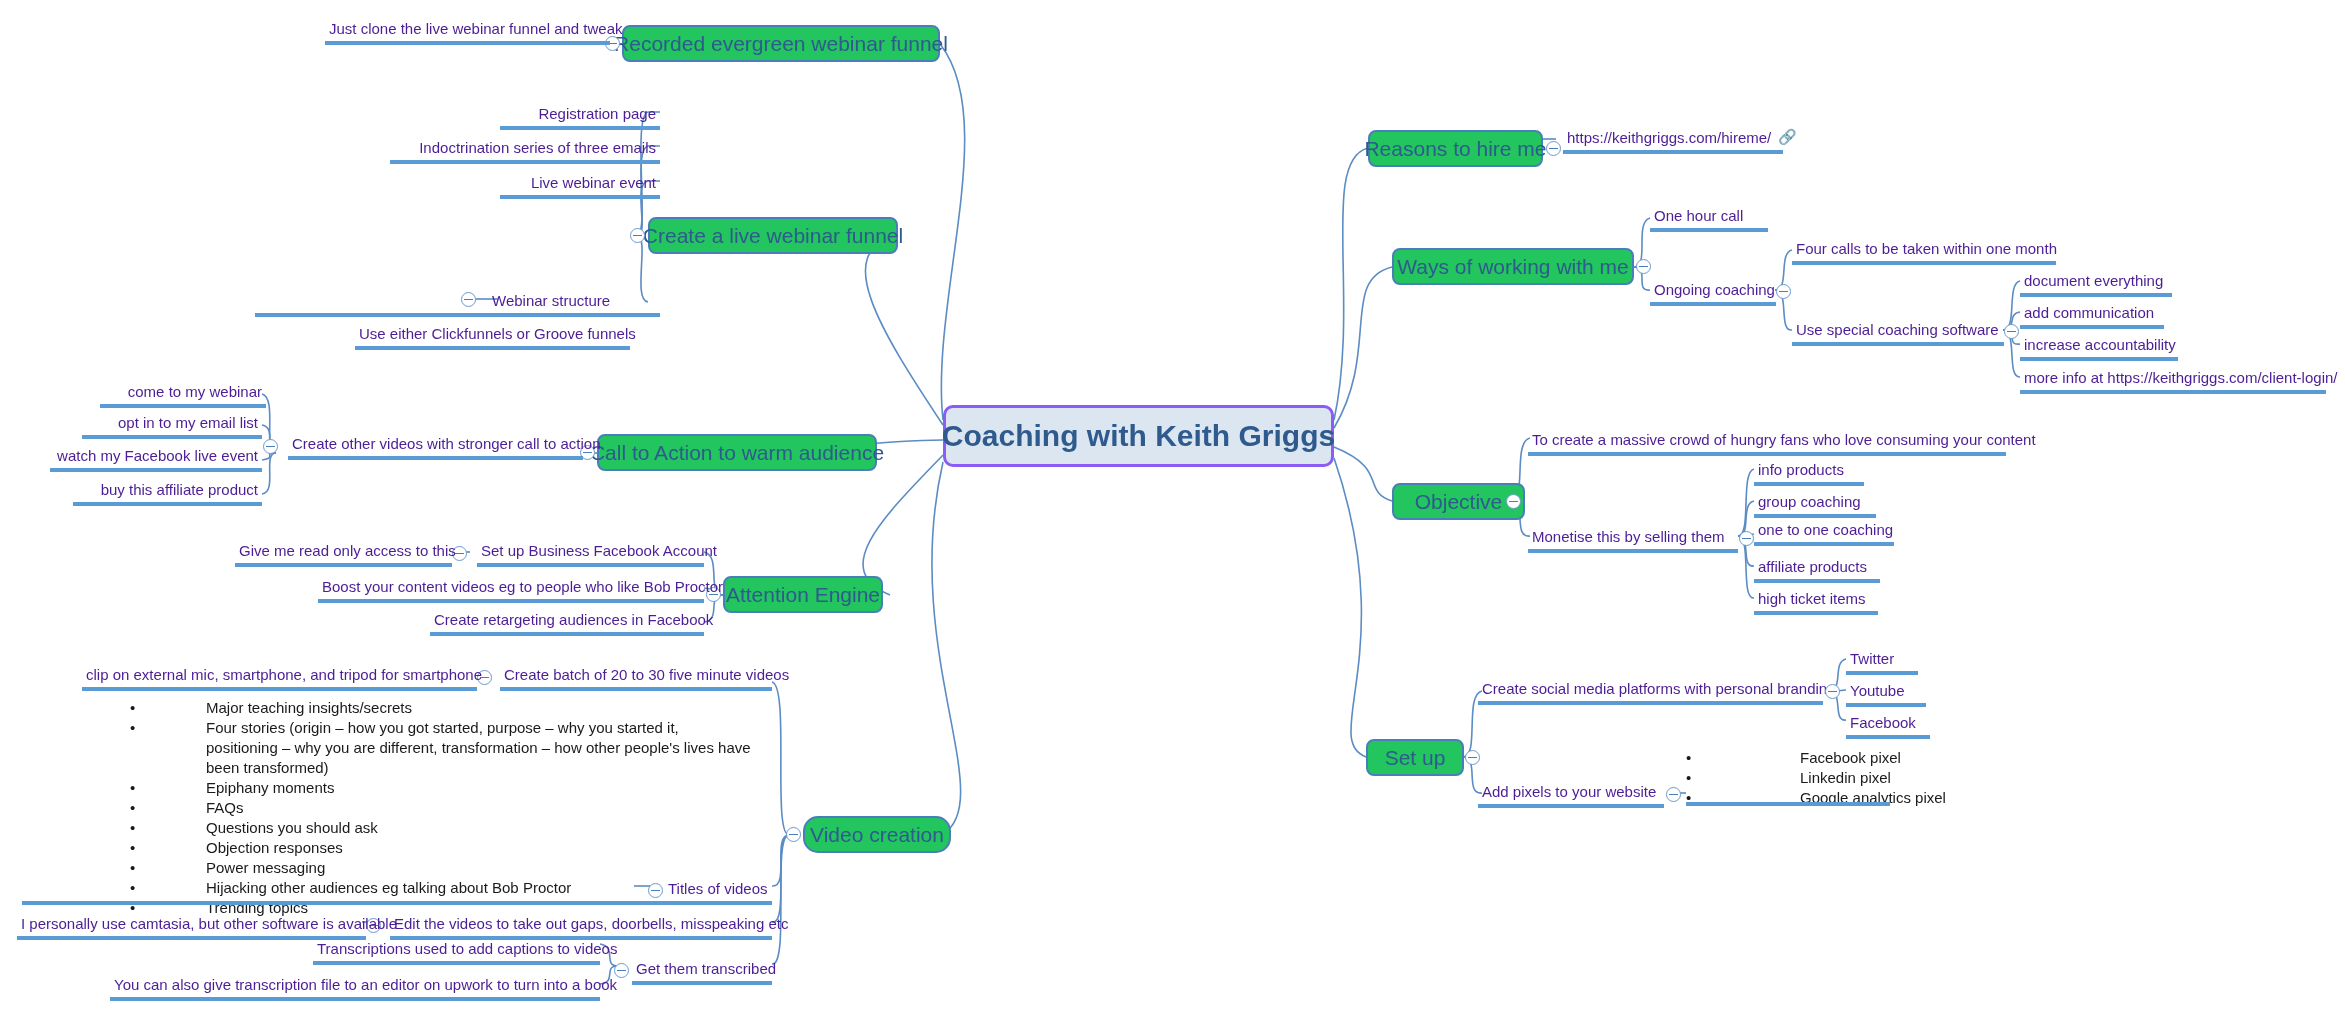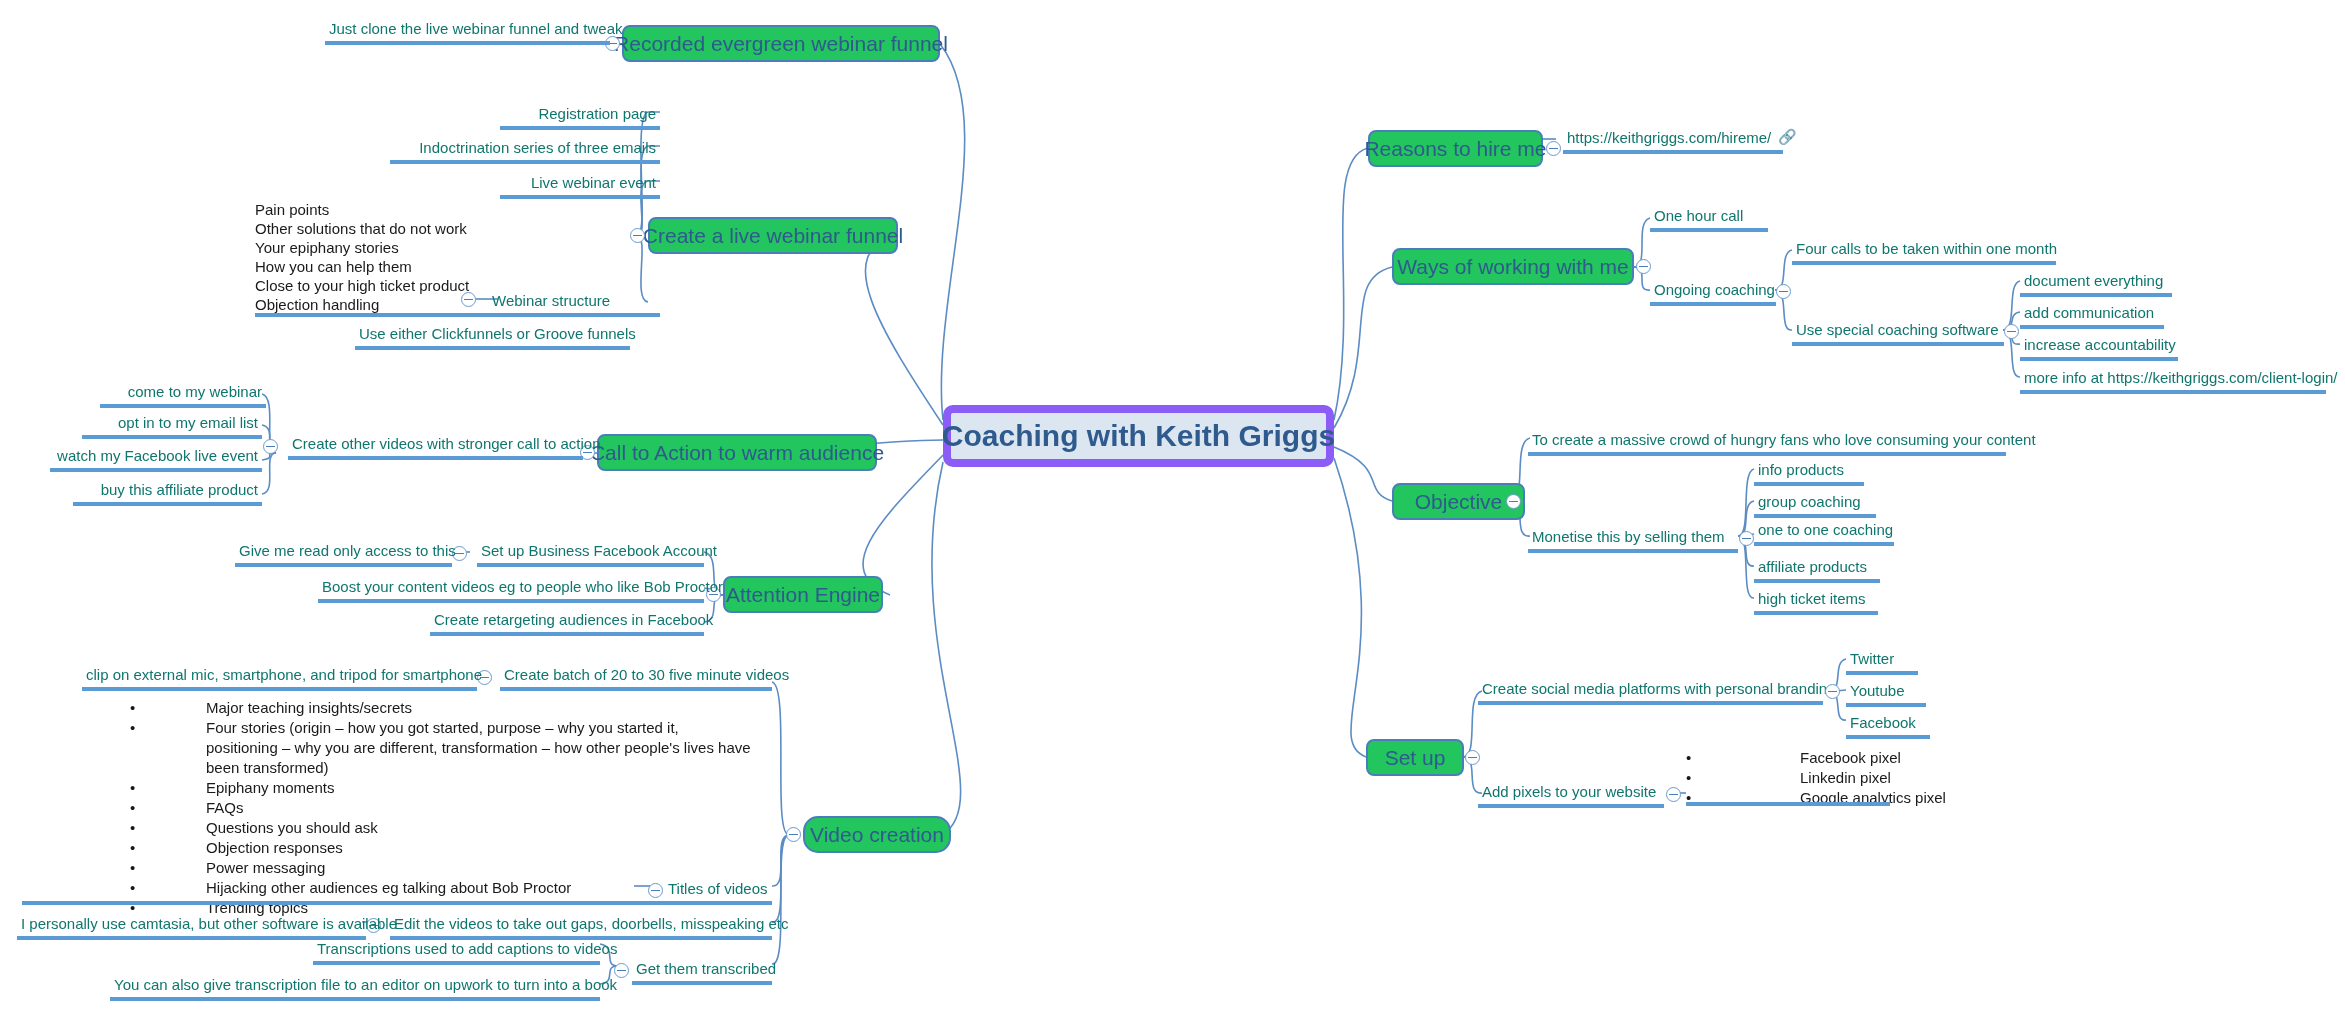--- a/index.html
+++ b/index.html
@@ -8,21 +8,21 @@
     font-family:"Liberation Sans","DejaVu Sans",sans-serif;
     color:#1a1a1a;
   }
   #canvas{position:absolute;left:0;top:0;width:2345px;height:1013px;}
   svg.links{position:absolute;left:0;top:0;width:2345px;height:1013px;pointer-events:none;}
 
   
   .root-node{
     position:absolute;
     background:#dce6f1;
-    border:8px solid #8b5cf6;
+    border:3px solid #8b5cf6;
     border-radius:10px;
     display:flex;align-items:center;justify-content:center;
     font-size:30px;font-weight:bold;color:#2e5a8e;
     white-space:nowrap;
     box-sizing:border-box;
   }
 
   
   .branch-node{
     position:absolute;
@@ -33,21 +33,21 @@
     font-size:21px;color:#2e5a8e;
     white-space:nowrap;
     box-sizing:border-box;
     padding:0 10px;
   }
 
   
   .topic{
     position:absolute;
     font-size:15px;
-    color:#0f766e;
+    color:#4c1d95;
     white-space:nowrap;
     line-height:18px;
     box-sizing:border-box;
     padding:0 4px 3px 4px;
   }
   .topic.underline{border-bottom:4px solid #5b9bd5;}
   .topic.right{text-align:right;}
   .topic.left{text-align:left;}
 
   
@@ -193,26 +193,20 @@
     <span>Create a live webinar funnel</span>
   </div>
   <div class="collapser" style="left:630px;top:228px;"></div>
 
   <div class="topic right underline" style="left:500px;top:105px;width:160px;">Registration page</div>
   <div class="topic right underline" style="left:390px;top:139px;width:270px;">Indoctrination series of three emails</div>
   <div class="topic right underline" style="left:500px;top:174px;width:160px;">Live webinar event</div>
 
   <div class="topic left underline" style="left:488px;top:292px;width:172px;">Webinar structure</div>
   <div class="collapser" style="left:461px;top:292px;"></div>
-  <div class="textblock" style="left:255px;top:200px;width:340px;">Pain points
-Other solutions that do not work
-Your epiphany stories
-How you can help them
-Close to your high ticket product
-Objection handling</div>
 
   <div style="position:absolute;left:255px;top:313px;width:375px;height:4px;background:#5b9bd5;"></div>
 
   <div class="topic right underline" style="left:355px;top:325px;width:275px;">Use either Clickfunnels or Groove funnels</div>
 
   <div class="branch-node" style="left:597px;top:434px;width:280px;height:37px;">
     <span>Call to Action to warm audience</span>
   </div>
   <div class="collapser" style="left:580px;top:445px;"></div>
   <div class="topic left underline" style="left:288px;top:435px;width:295px;">Create other videos with stronger call to action</div>

